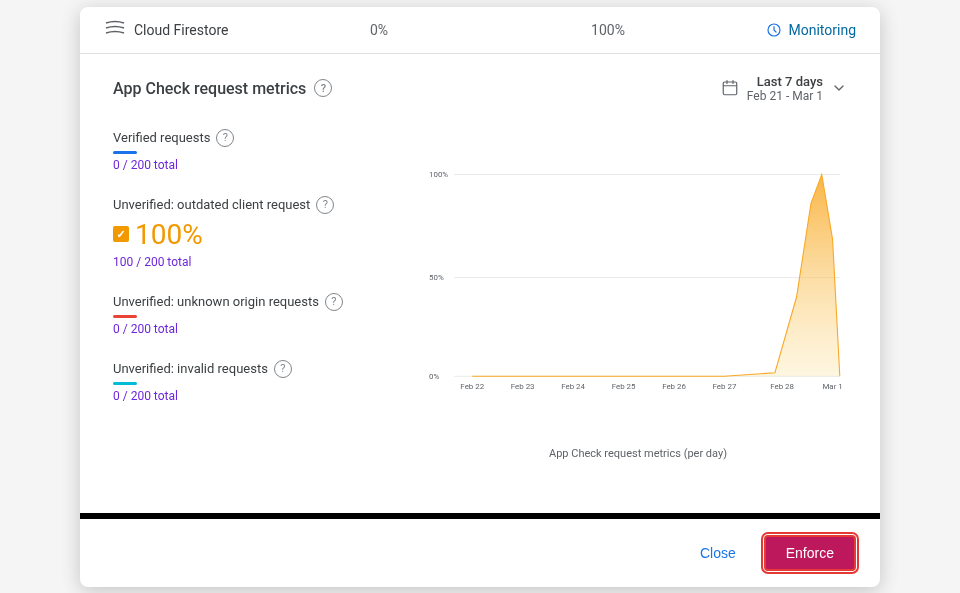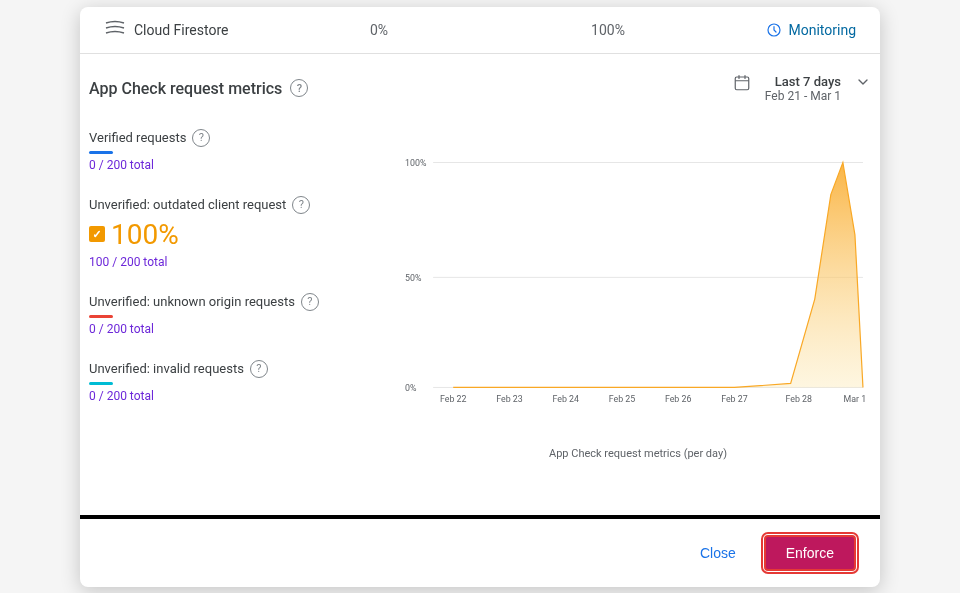--- a/index.html
+++ b/index.html
@@ -46,21 +46,21 @@
       gap: 6px;
       font-size: 14px;
       color: #0369a1;
       margin-left: auto;
     }
     
     .main-content {
       display: flex;
       flex-direction: column;
       flex: 1;
-      padding: 20px 9px;
+      padding: 20px 33px;
     }
     .metrics-header {
       display: flex;
       align-items: center;
       justify-content: space-between;
       margin-bottom: 16px;
     }
     .metrics-title {
       display: flex;
       align-items: center;
@@ -76,22 +76,22 @@
       border: 1.5px solid #80868b;
       display: inline-flex;
       align-items: center;
       justify-content: center;
       font-size: 11px;
       color: #80868b;
       cursor: pointer;
     }
     .date-range {
       display: flex;
-      align-items: flex-start;
-      gap: 14px;
+      align-items: center;
+      gap: 8px;
       font-size: 13px;
       color: #3c4043;
       cursor: pointer;
     }
     .date-range-text {
       text-align: right;
     }
     .date-range-label {
       font-weight: 500;
       font-size: 13px;
@@ -178,21 +178,21 @@
       color: #5f6368;
       margin-top: 4px;
     }
     
     .footer {
       display: flex;
       justify-content: flex-end;
       align-items: center;
       padding: 16px 24px;
       gap: 12px;
-      border-top: 4px solid #000000;
+      border-top: 6px solid #000000;
     }
     .btn-close {
       background: none;
       border: none;
       font-size: 14px;
       color: #1a73e8;
       cursor: pointer;
       padding: 8px 16px;
       border-radius: 4px;
       font-weight: 500;

